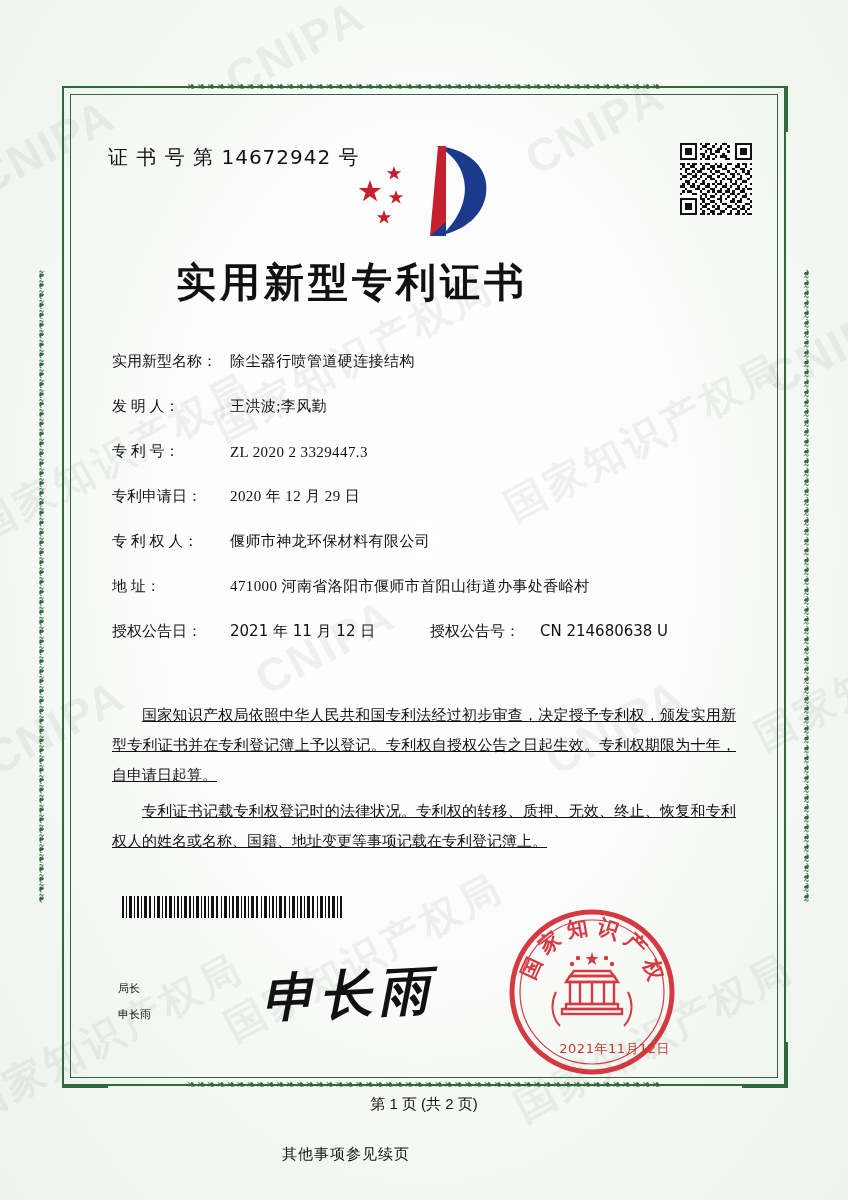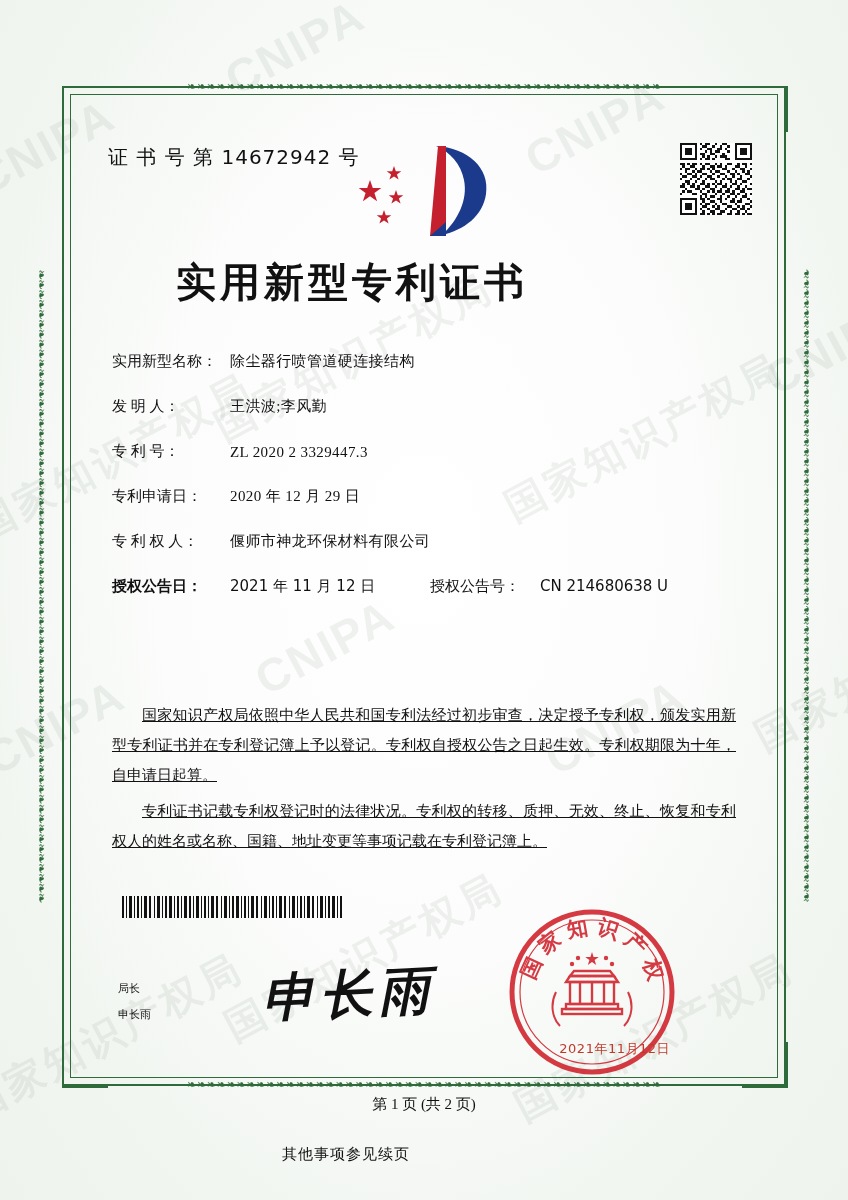--- a/index.html
+++ b/index.html
@@ -152,21 +152,21 @@
   }
   .row .val {
     flex: 1 1 auto;
     letter-spacing: 0.4px;
   }
   .row-inline {
     display: flex;
     align-items: baseline;
     margin-bottom: 10px;
   }
-  .row-inline .lbl { width: 118px; flex: 0 0 118px; font-weight: bold; }
+  .row-inline .lbl { width: 118px; flex: 0 0 118px; }
   .row-inline .val1 { width: 200px; flex: 0 0 200px; }
   .row-inline .lbl2 { flex: 0 0 auto; margin-right: 20px;}
   .row-inline .val2 { flex: 1 1 auto; }
 
   
   #body-text {
     position: absolute;
     left: 112px;
     top: 700px;
     width: 624px;
@@ -234,21 +234,21 @@
     letter-spacing: 0.5px;
   }
 
   
   #page-num {
     position: absolute;
     left: 0;
     top: 1095px;
     width: 848px;
     text-align: center;
-    font-family: Liberation Serif, serif;
+    font-family: Liberation Sans, sans-serif;
     font-size: 15px;
     color: #111;
   }
   #footnote {
     position: absolute;
     left: 0;
     top: 1145px;
     width: 692px;
     text-align: center;
     font-family: Liberation Mono, monospace;
@@ -550,20 +550,24 @@
       <div class="val">ZL 2020 2 3329447.3</div>
     </div>
     <div class="row">
       <div class="lbl">专利申请日：</div>
       <div class="val">2020 年 12 月 29 日</div>
     </div>
     <div class="row">
       <div class="lbl">专 利 权 人：</div>
       <div class="val">偃师市神龙环保材料有限公司</div>
     </div>
+    <div class="row">
+      <div class="lbl">地      址：</div>
+      <div class="val">471000 河南省洛阳市偃师市首阳山街道办事处香峪村</div>
+    </div>
     <div class="row-inline">
       <div class="lbl">授权公告日：</div>
       <div class="val1">2021 年 11 月 12 日</div>
       <div class="lbl2">授权公告号：</div>
       <div class="val2">CN 214680638 U</div>
     </div>
   </div>
 
   <div id="body-text">
     <p>国家知识产权局依照中华人民共和国专利法经过初步审查，决定授予专利权，颁发实用新型专利证书并在专利登记簿上予以登记。专利权自授权公告之日起生效。专利权期限为十年，自申请日起算。</p>

